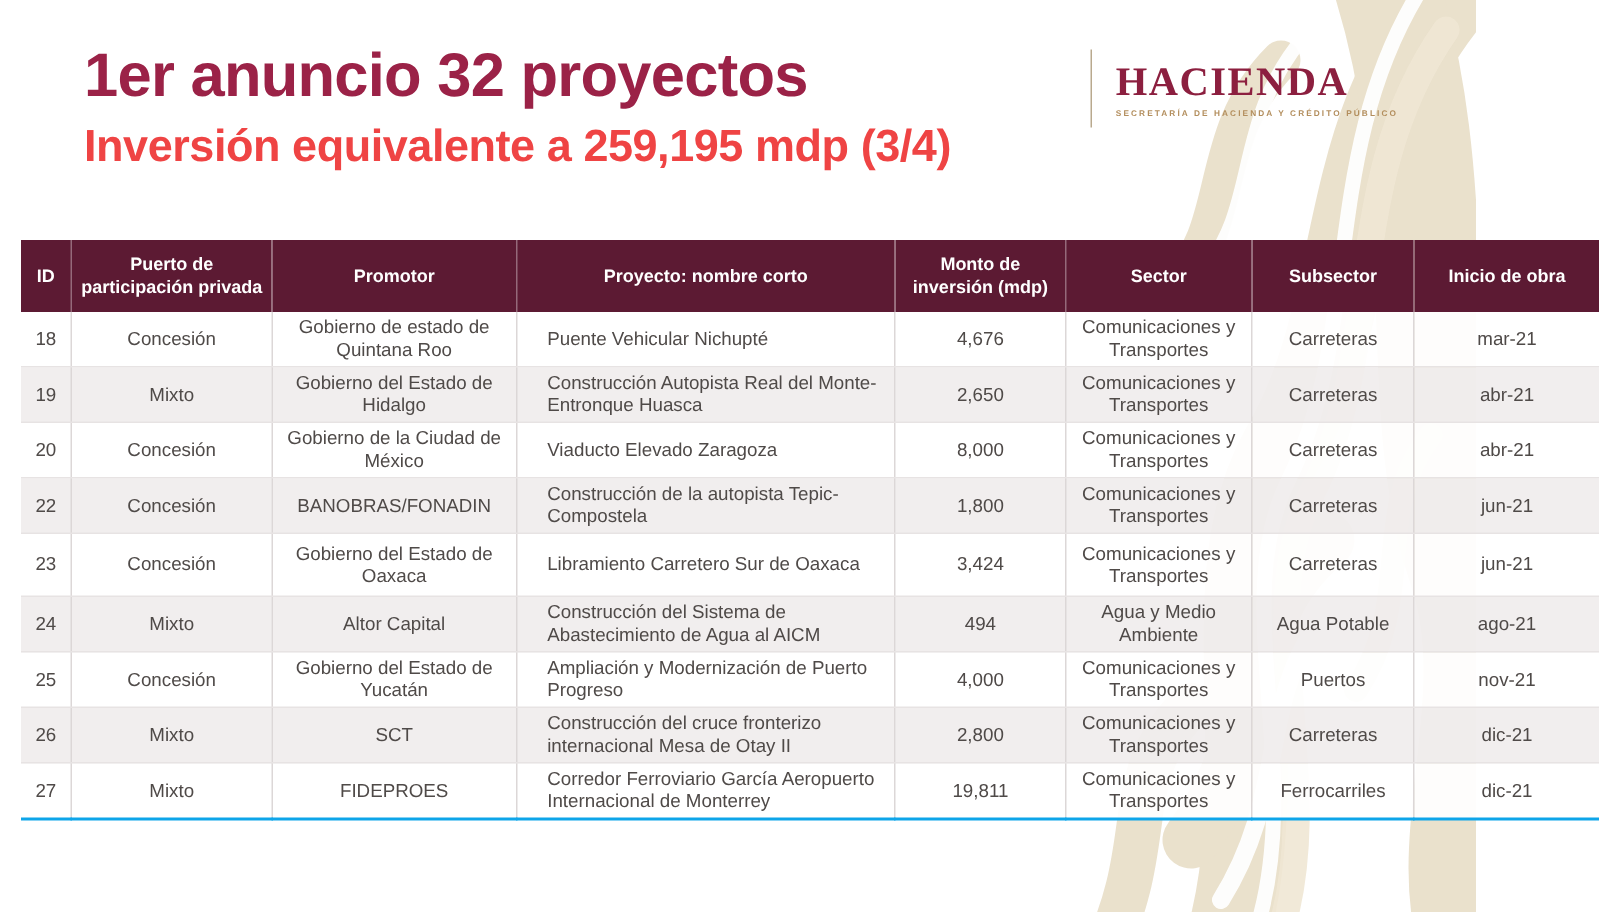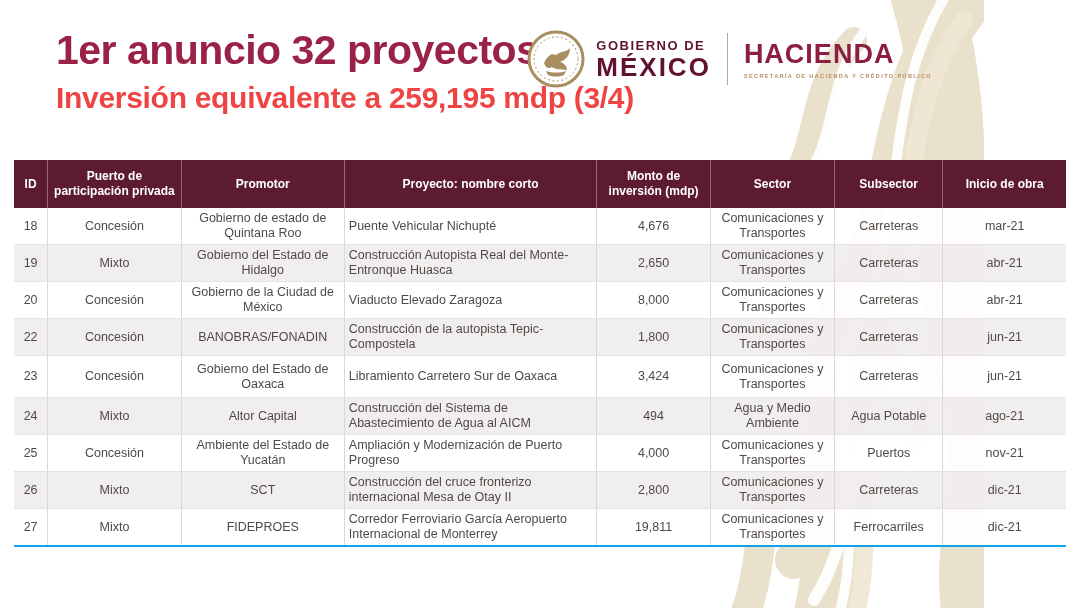--- a/index.html
+++ b/index.html
@@ -37,21 +37,21 @@
     display: flex; align-items: center; gap: 16px; height: 66px;
   }
   .gob-mx { display: flex; align-items: center; gap: 10px; }
   .seal { width: 60px; height: 60px; flex: 0 0 auto; }
   .gob-text { color: #611232; line-height: 1; }
   .gob-line1 { font-size: 13px; font-weight: 700; letter-spacing: 1.5px; }
   .gob-line2 { font-size: 26px; font-weight: 800; letter-spacing: 2px; margin-top: 2px; }
   .logo-divider { width: 1px; height: 52px; background: #b9a98e; }
   .hacienda-block { display: flex; flex-direction: column; justify-content: center; }
   .hacienda-name {
-    font-family: Liberation Sans, sans-serif;
+    font-family: Liberation Serif, serif;
     font-size: 27px; font-weight: 700; color: #8c1f3f; letter-spacing: 1px;
   }
   .hacienda-caption {
     font-size: 5.5px; color: #b38e5d; letter-spacing: 1.4px;
     margin-top: 3px; font-weight: 700;
   }
 
   
   .proj-table-wrap { position: absolute; left: 14px; top: 160px; width: 1052px; }
   table.proj {
@@ -68,21 +68,21 @@
   table.proj tbody td {
     font-size: 12.5px; color: #4f4a48; text-align: center;
     padding: 3px 7px; line-height: 1.2;
     border-right: 1px solid #dcd7d7;
     border-bottom: 1px solid #e7e3e3;
     background: rgba(255,255,255,0.93);
     word-wrap: break-word;
   }
   table.proj tbody td:last-child { border-right: none; }
   table.proj tbody tr:nth-child(even) td { background: rgba(240,237,237,0.95); }
-  table.proj tbody td.col-proyecto { text-align: left; padding-left: 4px; }
+  table.proj tbody td.col-proyecto { text-align: left; padding-left: 20px; }
   
   table.proj tbody tr:nth-child(1)  { height: 32px; }
   table.proj tbody tr:nth-child(2)  { height: 34px; }
   table.proj tbody tr:nth-child(3)  { height: 32px; }
   table.proj tbody tr:nth-child(4)  { height: 30px; }
   table.proj tbody tr:nth-child(5)  { height: 42px; }
   table.proj tbody tr:nth-child(6)  { height: 34px; }
   table.proj tbody tr:nth-child(7)  { height: 32px; }
   table.proj tbody tr:nth-child(8)  { height: 37px; margin-top: 41px; }
   table.proj tbody tr:nth-child(9)  { height: 32px; }
@@ -122,32 +122,20 @@
   </svg>
 
   <div class="content">
 
     <div class="title-block">
       <div class="main-title">1er anuncio 32 proyectos</div>
       <div class="sub-title">Inversión equivalente a 259,195 mdp (3/4)</div>
     </div>
 
     <div class="logo-block">
-      <div class="gob-mx">
-        <svg class="seal" viewBox="0 0 60 60" xmlns="http://www.w3.org/2000/svg" aria-hidden="true">
-          <circle cx="30" cy="30" r="27" fill="#ffffff" stroke="#a98e5f" stroke-width="3"></circle>
-          <circle cx="30" cy="30" r="22" fill="none" stroke="#a98e5f" stroke-width="1" stroke-dasharray="2 2.5"></circle>
-          <path d="M 18 34 C 22 26, 26 24, 30 26 C 35 22, 41 23, 44 19 C 44 26, 40 31, 34 33 C 38 34, 41 37, 41 41 C 35 40, 30 41, 26 38 C 22 40, 20 39, 18 34 Z" fill="#a98e5f"></path>
-          <path d="M 20 42 C 26 44, 34 44, 40 42 L 38 46 C 33 48, 27 48, 22 46 Z" fill="#a98e5f"></path>
-        </svg>
-        <div class="gob-text">
-          <div class="gob-line1">GOBIERNO DE</div>
-          <div class="gob-line2">MÉXICO</div>
-        </div>
-      </div>
       <div class="logo-divider"></div>
       <div class="hacienda-block">
         <div class="hacienda-name">HACIENDA</div>
         <div class="hacienda-caption">SECRETARÍA DE HACIENDA Y CRÉDITO PÚBLICO</div>
       </div>
     </div>
 
     <div class="proj-table-wrap">
       <table class="proj">
         <colgroup>
@@ -229,21 +217,21 @@
     <td class="col-promotor">Altor Capital</td>
     <td class="col-proyecto">Construcción del Sistema de Abastecimiento de Agua al AICM</td>
     <td class="col-monto">494</td>
     <td class="col-sector">Agua y Medio Ambiente</td>
     <td class="col-subsector">Agua Potable</td>
     <td class="col-inicio">ago-21</td>
   </tr>
             <tr>
     <td class="col-id">25</td>
     <td class="col-esquema">Concesión</td>
-    <td class="col-promotor">Ambiente del Estado de Yucatán</td>
+    <td class="col-promotor">Gobierno del Estado de Yucatán</td>
     <td class="col-proyecto">Ampliación y Modernización de Puerto Progreso</td>
     <td class="col-monto">4,000</td>
     <td class="col-sector">Comunicaciones y Transportes</td>
     <td class="col-subsector">Puertos</td>
     <td class="col-inicio">nov-21</td>
   </tr>
             <tr>
     <td class="col-id">26</td>
     <td class="col-esquema">Mixto</td>
     <td class="col-promotor">SCT</td>

